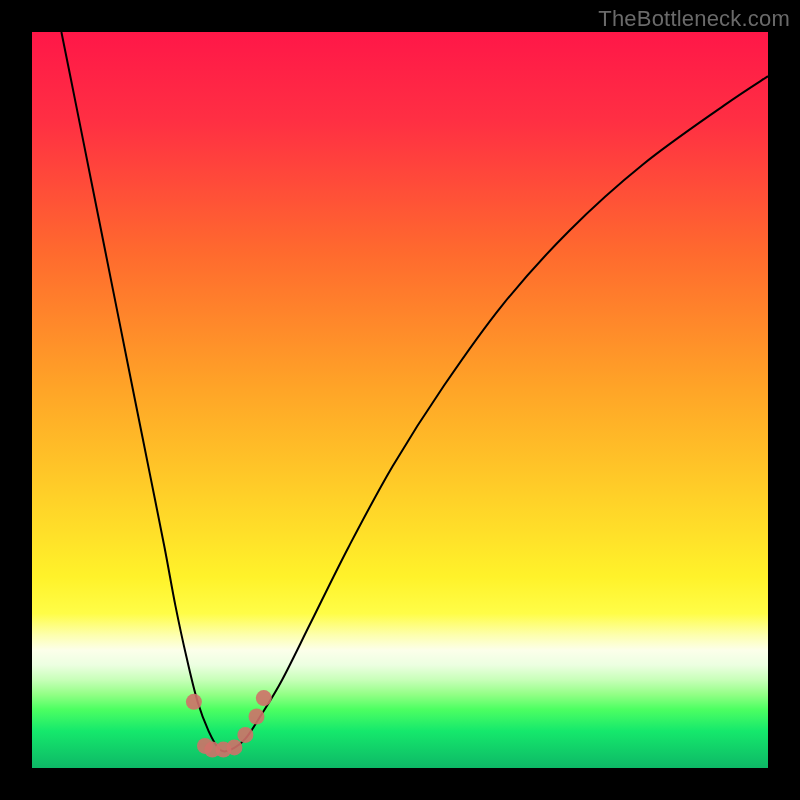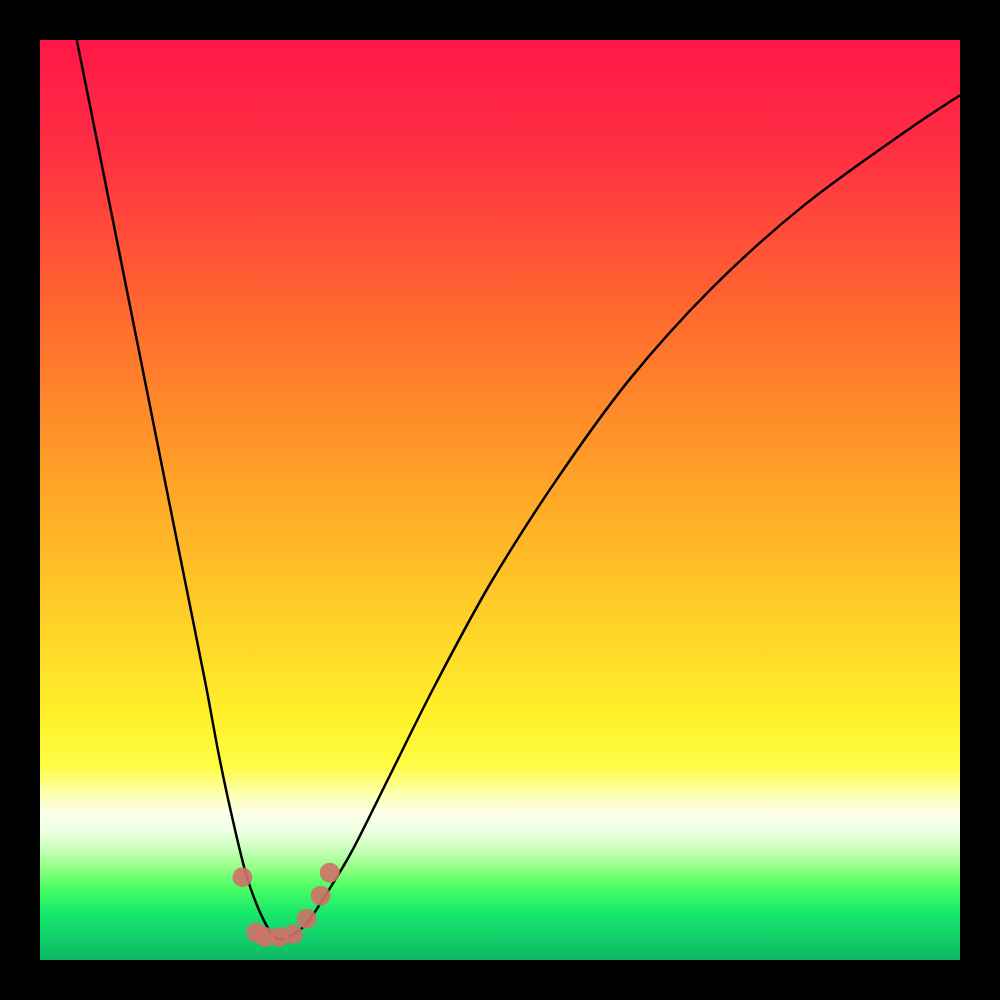--- a/index.html
+++ b/index.html
@@ -81,13 +81,14 @@
           <circle cx="180.3" cy="717.6" r="8" fill="#cf7169" fill-opacity="0.9"></circle>
           <circle cx="191.4" cy="717.6" r="8" fill="#cf7169" fill-opacity="0.9"></circle>
           <circle cx="202.4" cy="715.4" r="8" fill="#cf7169" fill-opacity="0.9"></circle>
           <circle cx="213.4" cy="702.9" r="8" fill="#cf7169" fill-opacity="0.9"></circle>
           <circle cx="224.5" cy="684.5" r="8" fill="#cf7169" fill-opacity="0.9"></circle>
           <circle cx="231.8" cy="666.1" r="8" fill="#cf7169" fill-opacity="0.9"></circle>
         </g>
     </svg>
   </div>
 
+  <div class="watermark">TheBottleneck.com</div>
 </div>
 
 </body></html>

